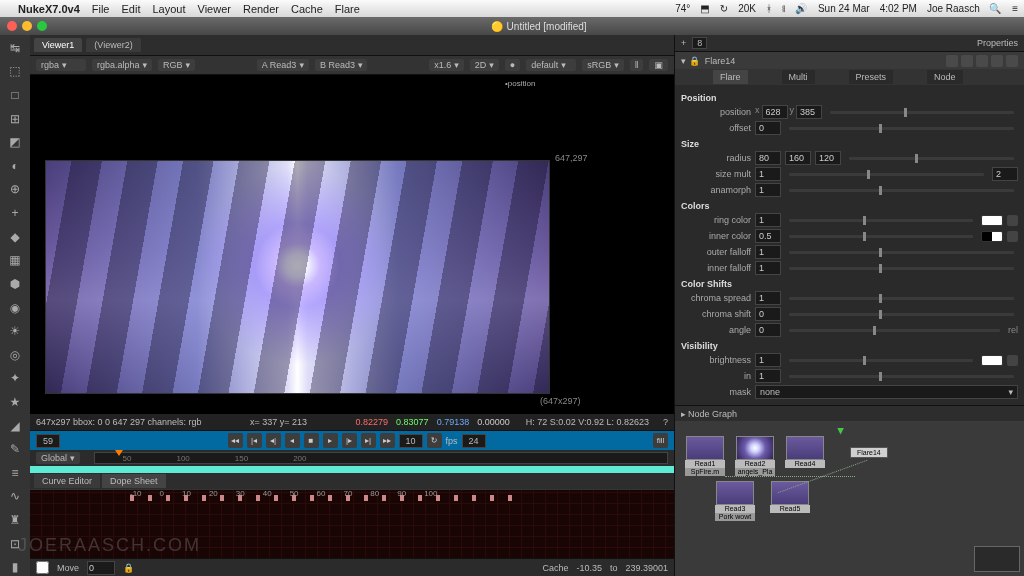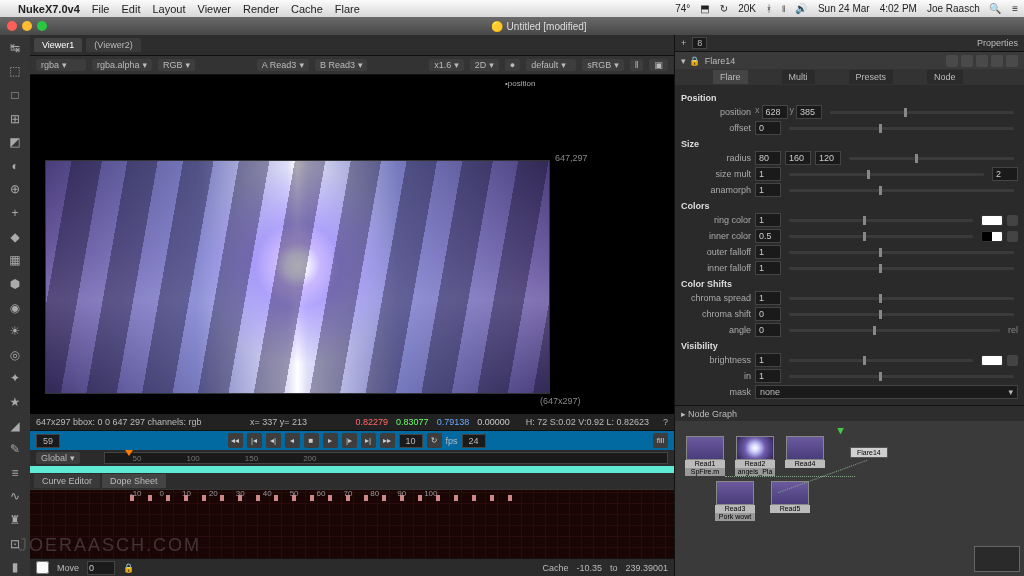--- a/index.html
+++ b/index.html
@@ -53,21 +53,21 @@
 .pos-widget { position:absolute; left:475px; top:4px; color:#aaa; font-size:8px; }
 
 .viewer-info { height:16px; background:#222; display:flex; align-items:center; padding:0 6px; gap:8px; font-size:9px; }
 .viewer-info .sp{flex:1}
 .c-r{color:#ff6b6b}.c-g{color:#6bff6b}.c-b{color:#6ba8ff}.c-w{color:#ccc}
 
 .playbar { height:20px; background:#0369a1; display:flex; align-items:center; padding:0 6px; gap:4px; font-size:9px; border-top:1px solid #111; }
 .pbtn { width:15px; height:15px; background:#3d3d3d; border-radius:2px; display:flex; align-items:center; justify-content:center; color:#ccc; font-size:8px; }
 .frame-box { background:#1a1a1a; border:1px solid #444; padding:1px 4px; min-width:24px; text-align:center; }
 
-.globalbar { height:16px; background:#2b2b2b; display:flex; align-items:center; padding:0 6px; gap:24px; font-size:9px; }
+.globalbar { height:16px; background:#2b2b2b; display:flex; align-items:center; padding:0 6px; gap:14px; font-size:9px; }
 .ruler { flex:1; height:12px; background:#1a1a1a; position:relative; border:1px solid #444; }
 .ruler .ph { position:absolute; top:-3px; left:20px; width:0; height:0; border-left:4px solid transparent; border-right:4px solid transparent; border-top:6px solid #ff7b00; }
 .tick-labels { display:flex; gap:45px; position:absolute; top:1px; left:28px; color:#777; font-size:8px;}
 
 
 .curve-panel { height:92px; background:#1c1c1c; border-top:7px solid #5eead4; display:flex; flex-direction:column; }
 .curve-tabs { height:16px; background:#2d2d2d; display:flex; align-items:center; gap:2px; padding:0 4px; font-size:9px; }
 .ctab { padding:2px 8px; background:#3a3a3a; }
 .ctab.active { background:#444; }
 .dope-body { flex:1; background:#1a0505; position:relative; border-top:1px solid #333; }

